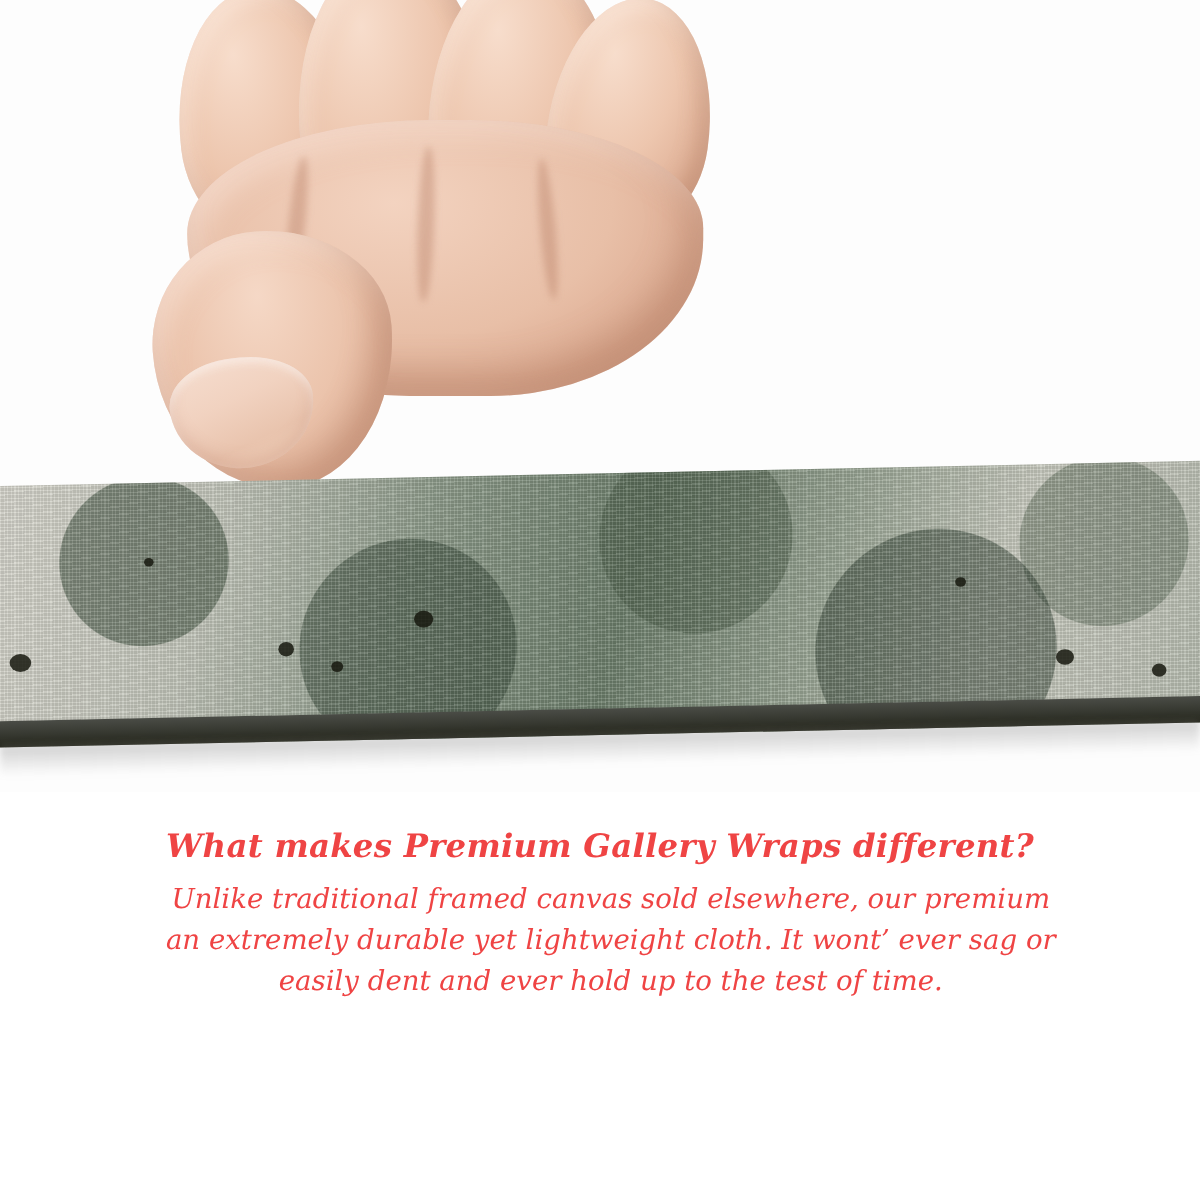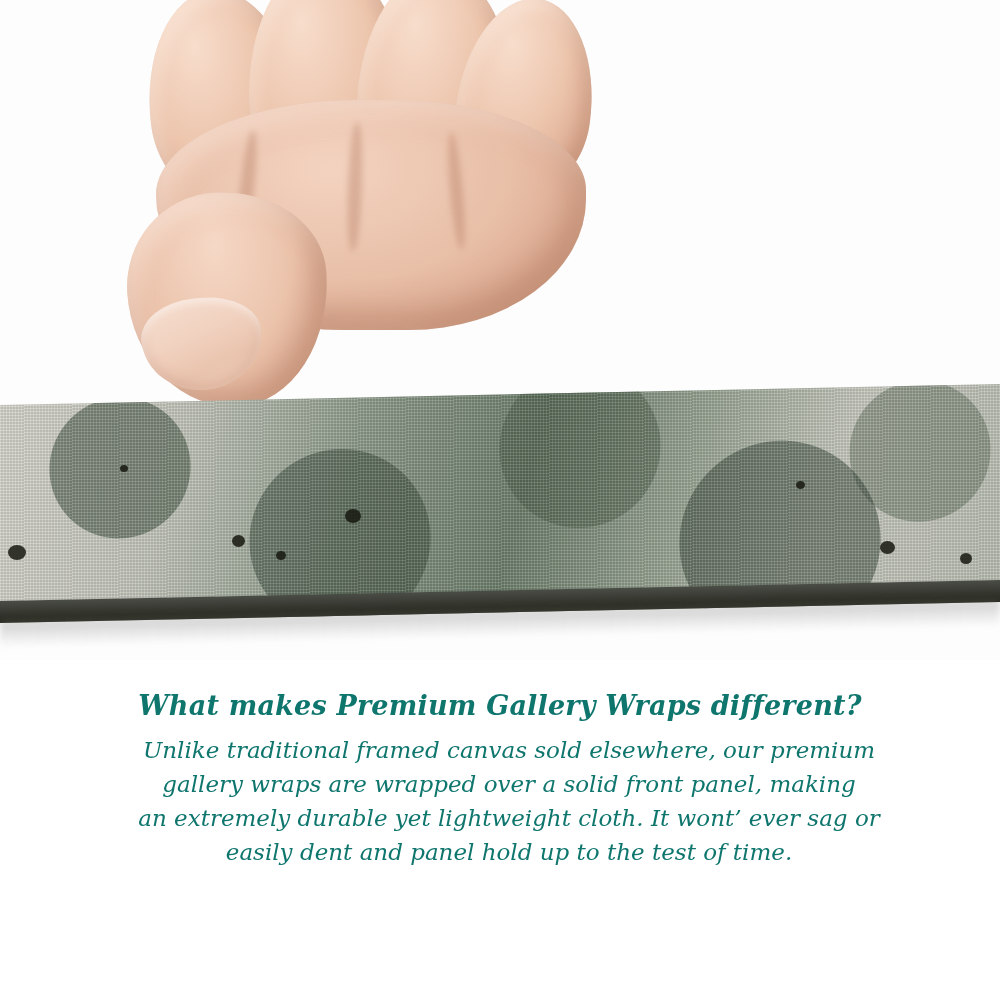--- a/index.html
+++ b/index.html
@@ -162,21 +162,21 @@
 
   
   .caption {
     position: absolute;
     left: 0;
     top: 690px;
     width: 1000px;
     text-align: center;
     font-family: "DejaVu Serif", serif;
     font-style: italic;
-    color: #0f766e;
+    color: #ef4444;
   }
   .caption-heading {
     font-size: 27px;
     font-weight: 700;
     letter-spacing: 0.2px;
     margin-bottom: 12px;
   }
   .caption-line {
     font-size: 23px;
     line-height: 1.48;
@@ -218,18 +218,17 @@
 
       <div class="wrap-edge"></div>
       <div class="wrap-shadow"></div>
     </div>
 
   </div>
 
   <div class="caption">
     <div class="caption-heading">What makes Premium Gallery Wraps different?</div>
     <div class="caption-line">Unlike traditional framed canvas sold elsewhere, our premium</div>
-    <div class="caption-line">gallery wraps are wrapped over a solid front panel, making</div>
     <div class="caption-line">an extremely durable yet lightweight cloth. It wont’ ever sag or</div>
-    <div class="caption-line">easily dent and panel hold up to the test of time.</div>
+    <div class="caption-line">easily dent and ever hold up to the test of time.</div>
   </div>
 
 </div>
 
 </body></html>

